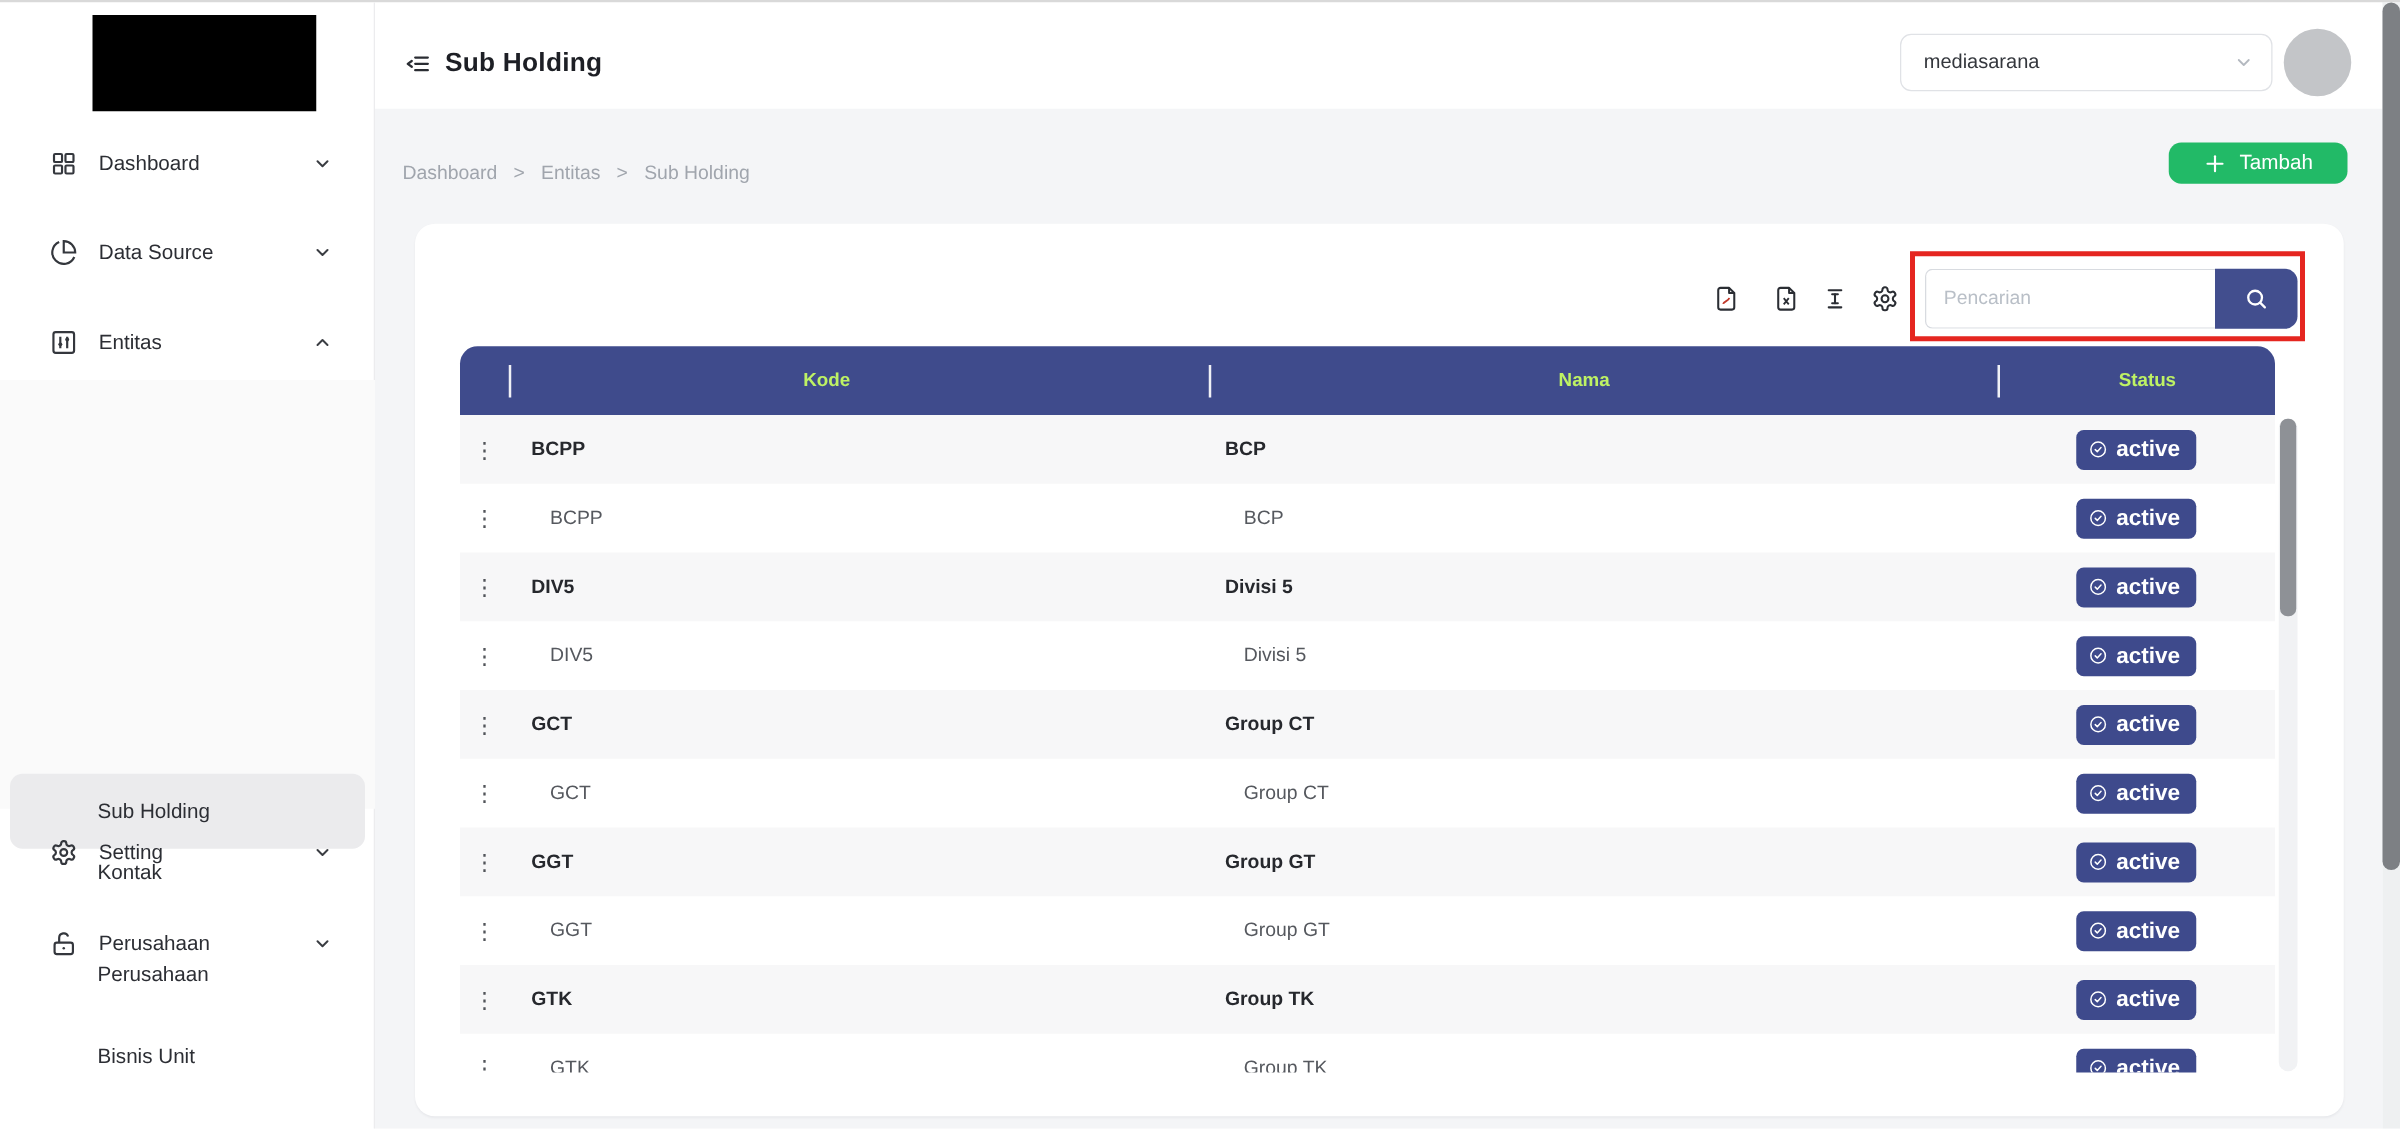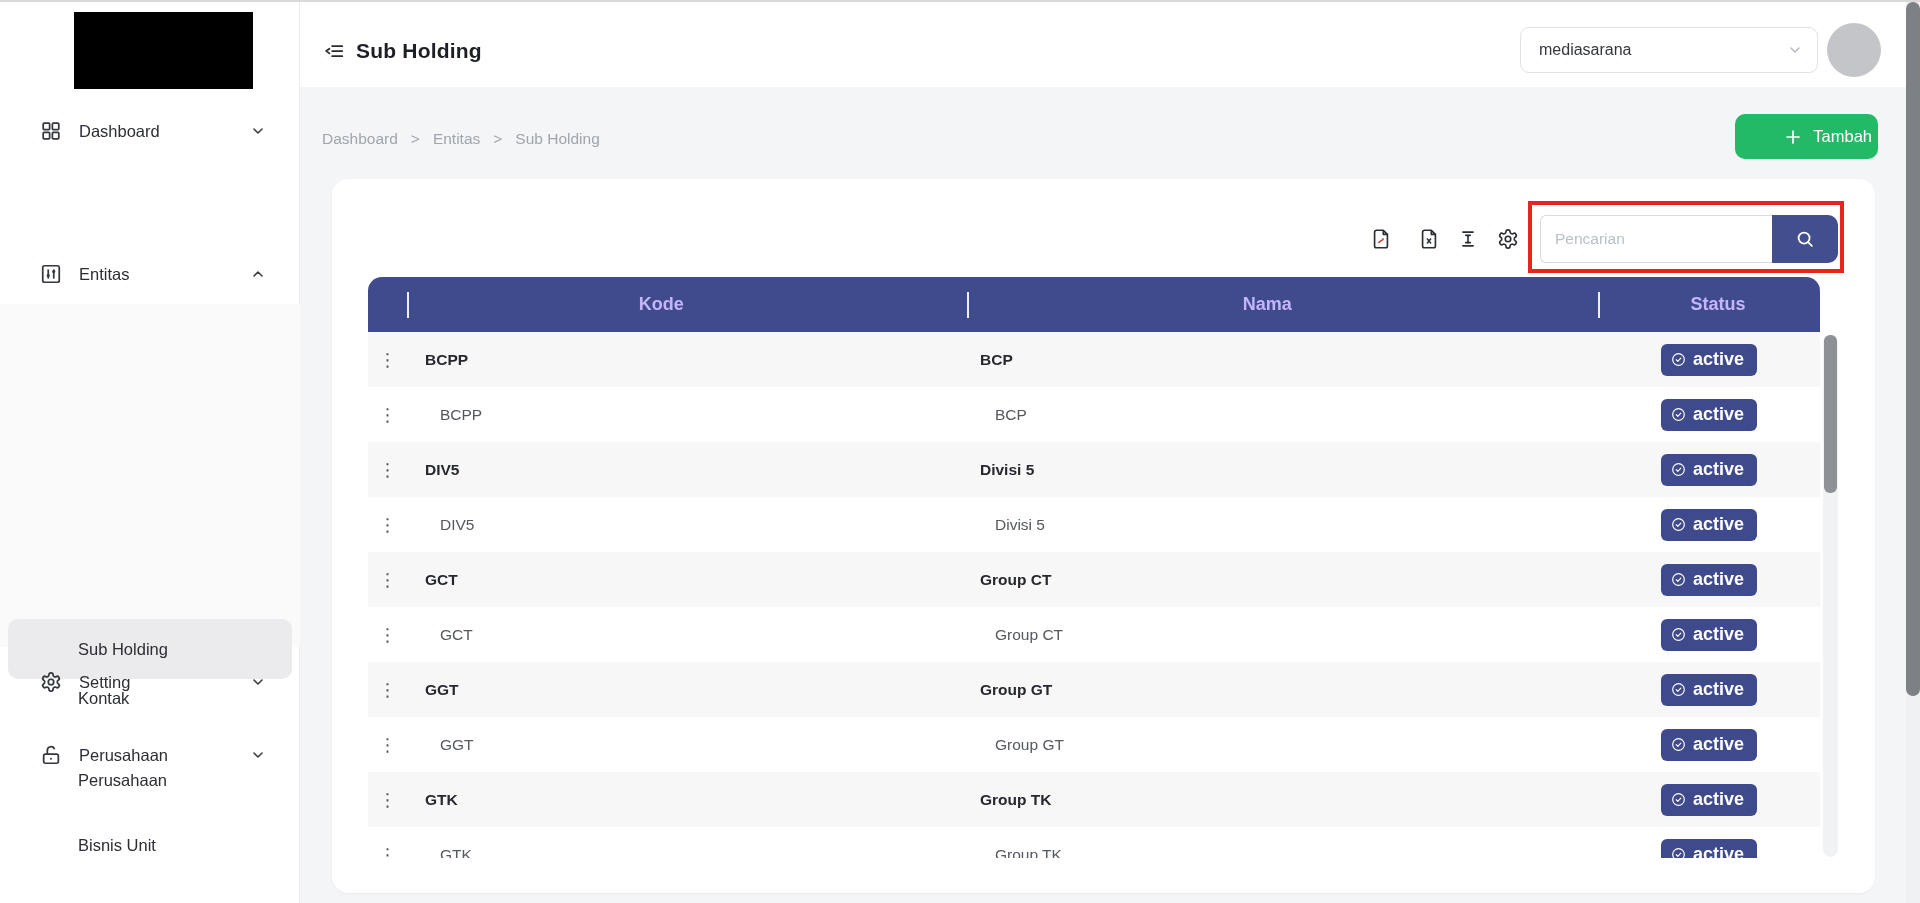--- a/index.html
+++ b/index.html
@@ -38,39 +38,39 @@
   #tenantselect{left:1520px;top:27px;width:298px;height:46px;background:#fff;border:1.5px solid #e0e2e6;border-radius:9px;
                 box-sizing:border-box;display:flex;align-items:center;justify-content:space-between;
                 padding:0 14px 0 18px;font-size:16px;color:#34373d;cursor:pointer}
   #tenantselect .chev2{width:16px;height:16px;color:#b4b9c0}
   #avatar{left:1827px;top:23px;width:54px;height:54px;border-radius:50%;background:#c3c5c8;cursor:pointer}
 
   
   #main{left:300px;top:87px;width:1606px;height:816px;background:#f4f5f7}
   #breadcrumb{left:322px;top:130px;display:flex;gap:13px;font-size:15.5px;color:#a0a5ad}
   #breadcrumb .bc{cursor:pointer}
-  #addbtn{left:1735px;top:114px;width:143px;height:45px;background:#22ba67;border:none;border-radius:10px;
-          color:#fff;display:flex;align-items:center;justify-content:flex-end;gap:11px;font-size:16.5px;cursor:pointer;
+  #addbtn{left:1735px;top:114px;width:143px;height:33px;background:#22ba67;border:none;border-radius:10px;
+          color:#fff;display:flex;align-items:center;justify-content:center;gap:11px;font-size:16.5px;cursor:pointer;
           font-family:"Liberation Sans",sans-serif}
   #card{left:332px;top:179px;width:1543px;height:714px;background:#fff;border-radius:16px;box-shadow:0 1px 2px rgba(16,24,40,.05)}
 
   
   .tico{top:228px;width:22px;height:22px;color:#2b2e34;cursor:pointer}
   #ico-pdf{left:1370px}#ico-xls{left:1418px}#ico-rowh{left:1457px}#ico-gear{left:1497px}
   #redbox{left:1528px;top:201px;width:316px;height:72px;border:4px solid #e52620;box-sizing:border-box;pointer-events:none}
   #searchinput{left:1540px;top:215px;width:232px;height:48px;border:1.5px solid #d8dbe0;border-right:none;
                border-radius:6px 0 0 6px;box-sizing:border-box;padding:0 14px;font-size:15.5px;color:#3a3d43;
                background:#fff;outline:none;font-family:"Liberation Sans",sans-serif}
   #searchinput::placeholder{color:#b9bfc7}
   #searchbtn{left:1772px;top:215px;width:66px;height:48px;background:#424e8e;border:none;border-radius:0 10px 10px 0;
              display:flex;align-items:center;justify-content:center;cursor:pointer}
 
   
   #thead{left:368px;top:277px;width:1452px;height:55px;background:#3f4b8c;border-radius:14px 14px 0 0;
-         display:flex;align-items:center;color:#c4b5fd;font-size:18px;font-weight:700}
+         display:flex;align-items:center;color:#bef264;font-size:15px;font-weight:700}
   .hc0{width:39px}.hc1{width:560px;text-align:center}.hc2{width:758px;text-align:center}.hc3{width:222px;text-align:center}
   .hsep{position:absolute;top:292px;width:2px;height:26px;background:rgba(255,255,255,.92)}
   #hsep0{left:407px}#hsep1{left:967px}#hsep2{left:1598px}
   #rows{left:368px;top:332px;width:1452px;height:526px;overflow:hidden}
   .trow{width:1452px;height:55px;display:flex;align-items:center;font-size:15.5px}
   .trow.alt{background:#f7f7f8}
   .c0{width:39px;display:flex;justify-content:center}
   .c1{width:560px;padding-left:18px;box-sizing:border-box}
   .c2{width:631px;padding-left:13px;box-sizing:border-box}
   .c3{width:222px;display:flex;justify-content:center}
@@ -98,20 +98,30 @@
         <rect x="13.5" y="3.5" width="7" height="7" rx="1"></rect>
       <rect x="3.5" y="13.5" width="7" height="7" rx="1"></rect>
         <rect x="13.5" y="13.5" width="7" height="7" rx="1"></rect>
     </svg>
     <span class="nlabel">Dashboard</span>
     <svg class="chev" viewBox="0 0 24 24" fill="none" stroke="currentColor" stroke-width="2.4" stroke-linecap="round" stroke-linejoin="round">
         <polyline points="6 9 12 15 18 9"></polyline>
       </svg>
   </div>
 
+  <div class="abs navrow" id="nav-datasource">
+    <svg class="navicon" viewBox="0 0 24 24" fill="none" stroke="currentColor" stroke-width="1.9">
+      <path d="M21.2 15.9A10 10 0 1 1 8 2.8"></path>
+        <path d="M22 12A10 10 0 0 0 12 2v10z"></path>
+    </svg>
+    <span class="nlabel">Data Source</span>
+    <svg class="chev" viewBox="0 0 24 24" fill="none" stroke="currentColor" stroke-width="2.4" stroke-linecap="round" stroke-linejoin="round">
+        <polyline points="6 9 12 15 18 9"></polyline>
+      </svg>
+  </div>
 
   <div class="abs navrow" id="nav-entitas">
     <svg class="navicon" viewBox="0 0 24 24" fill="none" stroke="currentColor" stroke-width="1.9">
       <rect x="3" y="3" width="18" height="18" rx="2"></rect>
       <line x1="9" y1="7" x2="9" y2="17"></line>
         <line x1="15" y1="7" x2="15" y2="17"></line>
       <circle cx="9" cy="13.6" r="1.7" fill="currentColor" stroke="none"></circle>
         <circle cx="15" cy="9.4" r="1.7" fill="currentColor" stroke="none"></circle>
     </svg>
     <span class="nlabel">Entitas</span>

